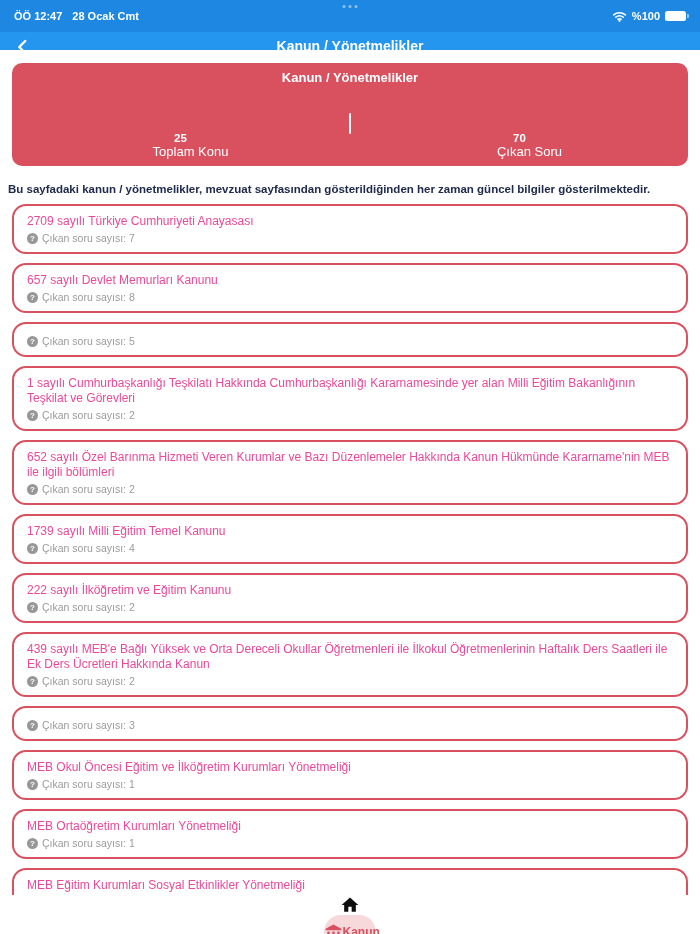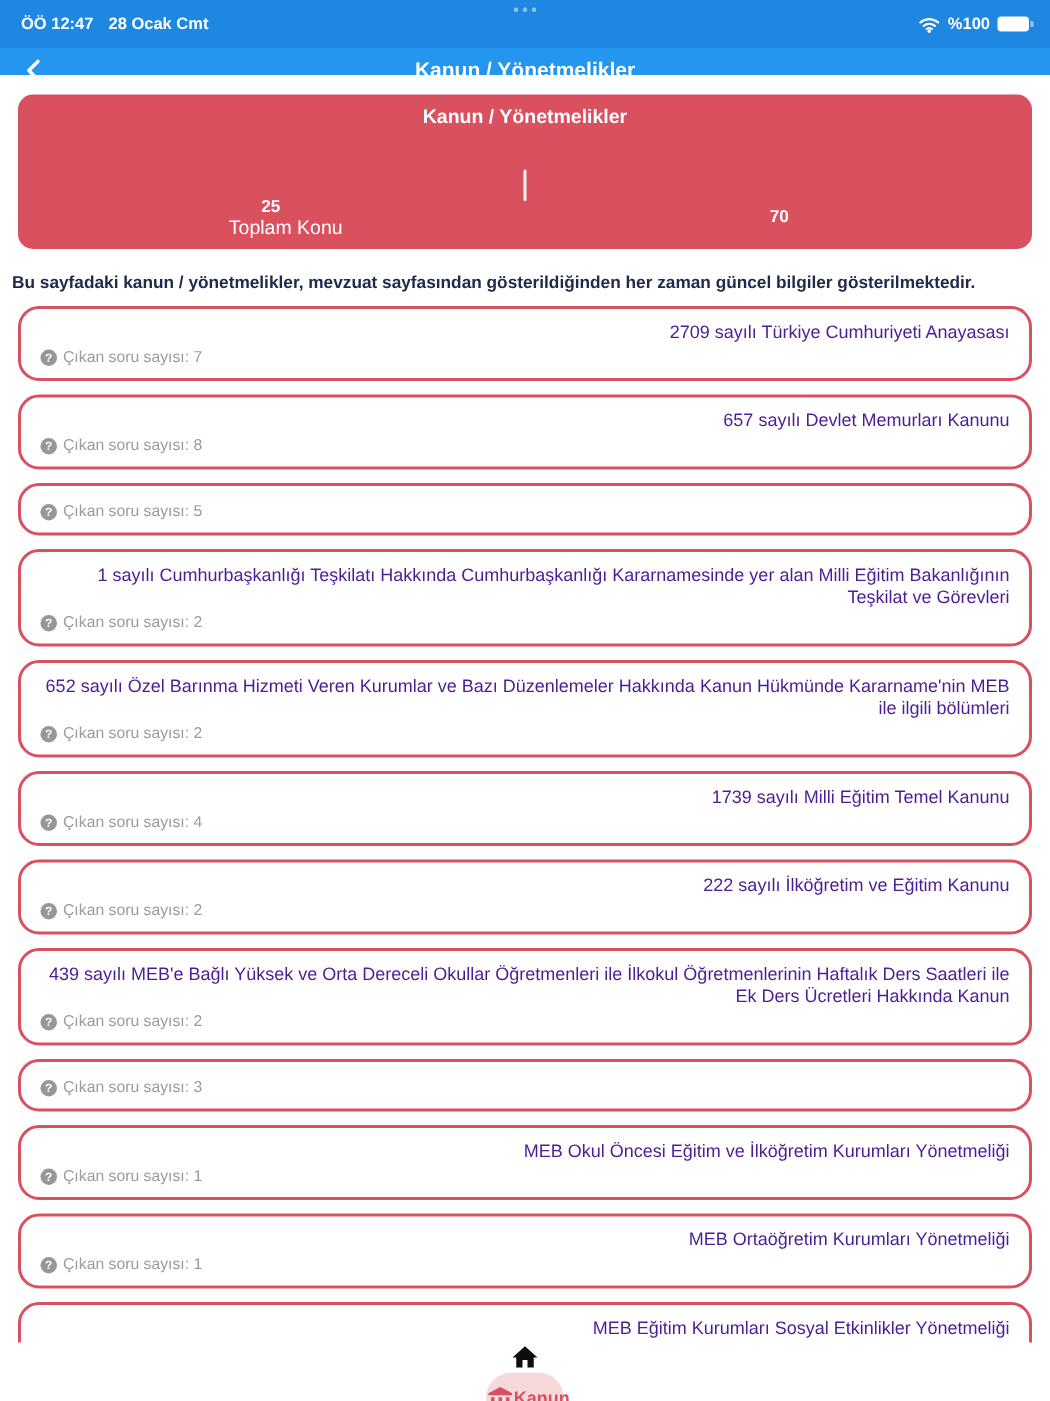--- a/index.html
+++ b/index.html
@@ -41,21 +41,21 @@
   .stat{ flex:1;margin-top:44px; }
   .stat .v{ font-size:11.5px; font-weight:bold; line-height:13px; }
   .stat .l{ font-size:13px; font-weight:normal; line-height:13px;padding-left:20px; }
   .stat-divider{ width:2px; height:21px; background:rgba(255,255,255,.95); border-radius:1px; }
   .info{ margin:16px 8px 0; font-size:11.5px; font-weight:bold; color:#202b4b; line-height:14px; }
   .cards{ display:flex; flex-direction:column; gap:9px; margin:8px 12px 0; }
   .card{
     border:2px solid #d9515f; border-radius:14px; background:#fff;
     padding:8px 13px 7px; cursor:pointer;
   }
-  .card-title{ font-size:12px; line-height:15px; color:#4c1d95; font-weight:500;text-align:right; }
+  .card-title{ font-size:12px; line-height:15px; color:#ec4899; font-weight:500; }
   .card-sub{ display:flex; align-items:center; gap:4px; margin-top:3px;
     font-size:10.5px; color:#9b9b9b; line-height:13px; }
   .q-icon{ display:inline-flex; align-items:center; justify-content:center; flex:0 0 auto;
     width:11px; height:11px; border-radius:50%; background:#979797; color:#fff;
     font-size:8px; font-weight:bold; }
   
   .tabbar{
     position:absolute; left:0; right:0; bottom:0; height:39px; background:#fff;
     display:flex; align-items:center; z-index:10;flex-direction:column;
   }
@@ -116,20 +116,21 @@
     <div class="banner">
       <div class="banner-title">Kanun / Yönetmelikler</div>
       <div class="banner-stats">
         <div class="stat">
           <div class="v">25</div>
           <div class="l">Toplam Konu</div>
         </div>
         <div class="stat-divider"></div>
         <div class="stat">
           <div class="v">70</div>
+          <div class="l">Çıkan Soru</div>
         </div>
       </div>
     </div>
 
     <div class="info">Bu sayfadaki kanun / yönetmelikler, mevzuat sayfasından gösterildiğinden her zaman güncel bilgiler gösterilmektedir.</div>
 
     <div class="cards">
 
         <div class="card">
           <div class="card-title">2709 sayılı Türkiye Cumhuriyeti Anayasası</div>

